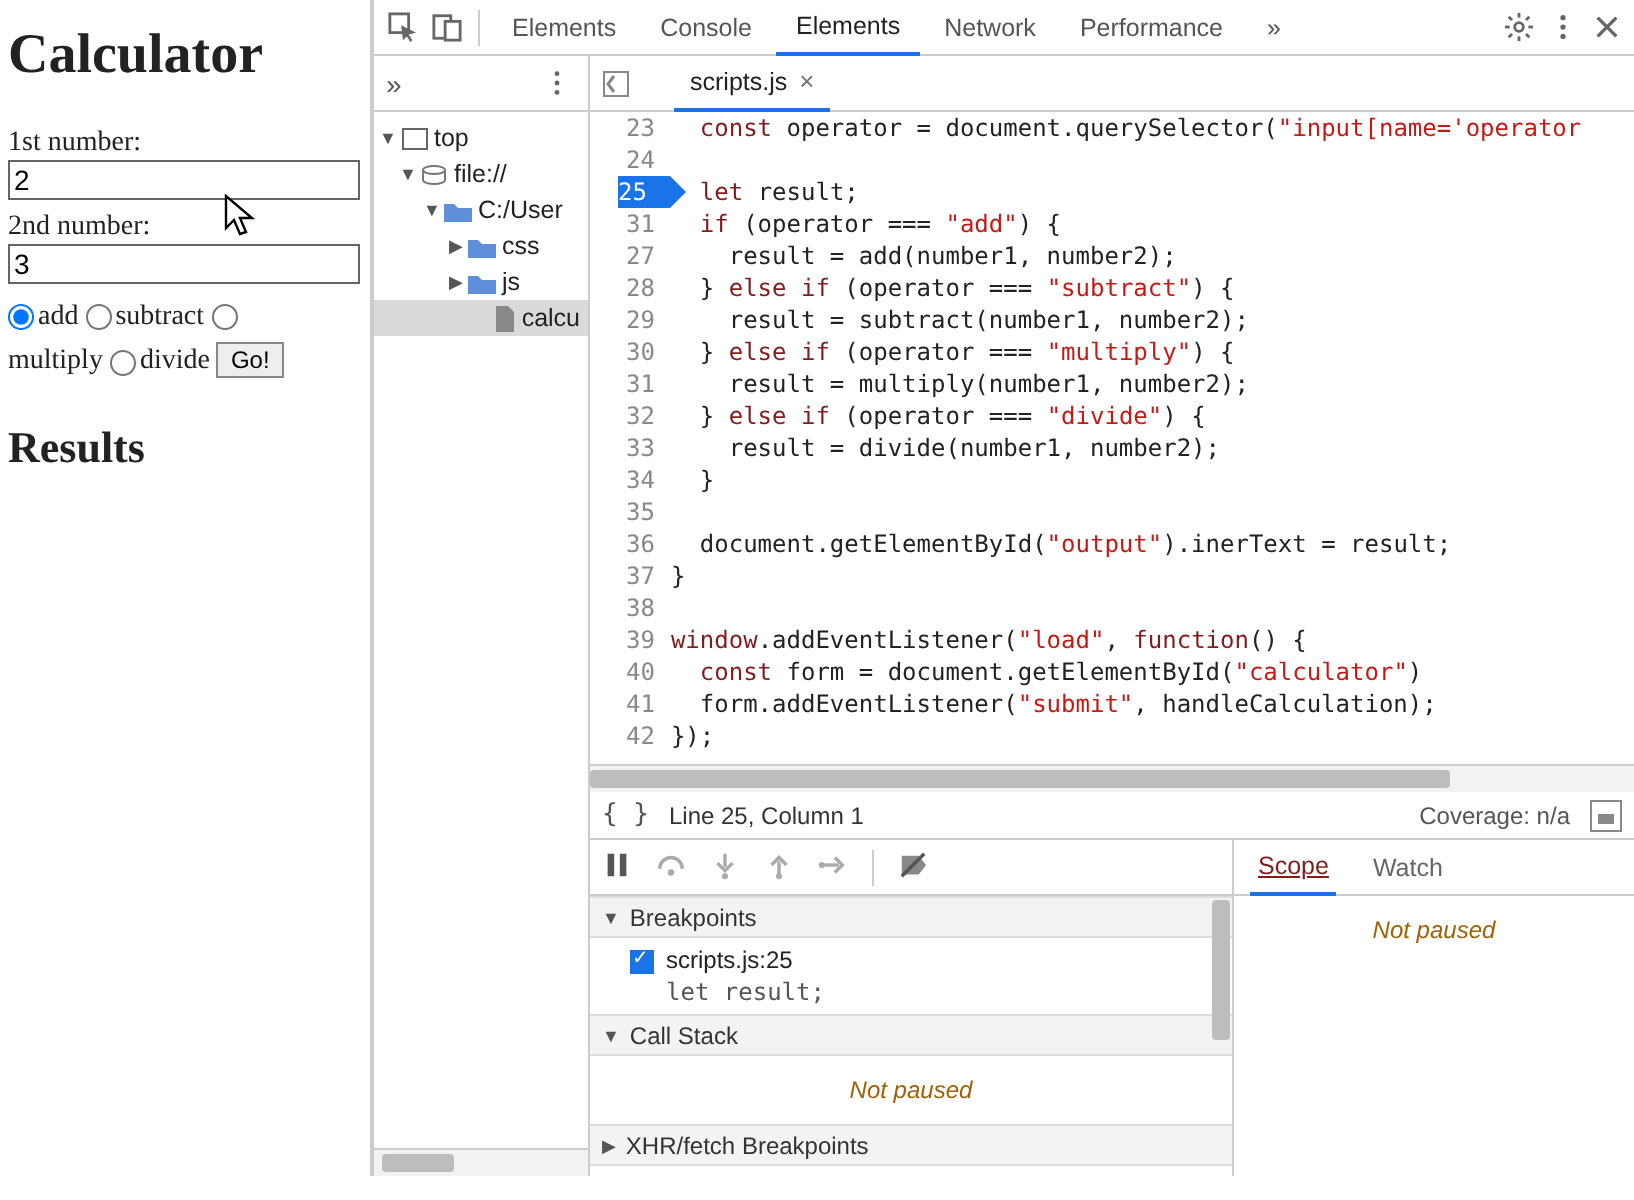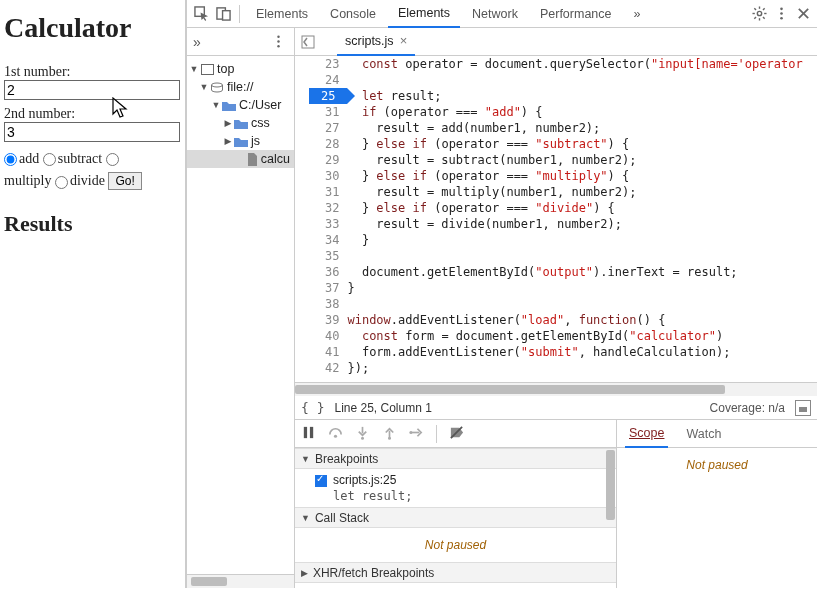--- a/index.html
+++ b/index.html
@@ -39,21 +39,21 @@
 
   .code-pane { flex:1; display:flex; flex-direction:column; min-width:0;}
   .file-tabs { height:28px; border-bottom:1px solid #ccc; display:flex; align-items:center; padding-left:4px; gap:20px;}
   .file-tabs .ft-ico { width:18px; color:#666; display:flex; align-items:center; justify-content:center;}
   .file-tab { display:flex; align-items:center; gap:6px; padding:0 8px; height:28px; border-top:0; font-size:12.5px;}
   .file-tab.active { border-bottom:2px solid #1a73e8; color:#222;}
   .file-tab .close { color:#777; font-size:13px;}
   .editor { flex:1; display:flex; font-family:Menlo,Consolas,monospace; font-size:12px; line-height:16px; overflow:hidden; min-height:0;}
   .gutter { text-align:right; color:#888; padding:0 8px 0 14px; user-select:none;}
   .gutter div { height:16px;}
-  .gutter .bp { background:#1a73e8; color:#fff; position:relative; border-radius:0; padding-right:12px; margin-right:-8px;padding-left:12px;}
+  .gutter .bp { background:#1a73e8; color:#fff; position:relative; border-radius:0; padding-right:12px; margin-right:-8px;}
   .gutter .bp::after { content:""; position:absolute; right:-8px; top:0; border-top:8px solid transparent; border-bottom:8px solid transparent; border-left:8px solid #1a73e8;}
   .codelines { flex:1; overflow:hidden; white-space:pre; color:#222;}
   .codelines div { height:16px;}
   .kw { color:#7f1d1d;}
   .str { color:#c41a16;}
 
   .ed-hscroll { height:14px; border-top:1px solid #ccc; background:#f2f2f2; position:relative;}
   .ed-hscroll .thumb { position:absolute; left:0; top:2px; width:430px; height:9px; background:#bdbdbd; border-radius:2px;}
 
   .status { height:24px; border-top:0; border-bottom:1px solid #ccc; display:flex; align-items:center; font-size:12px; color:#333; padding:0 6px; gap:10px;}

